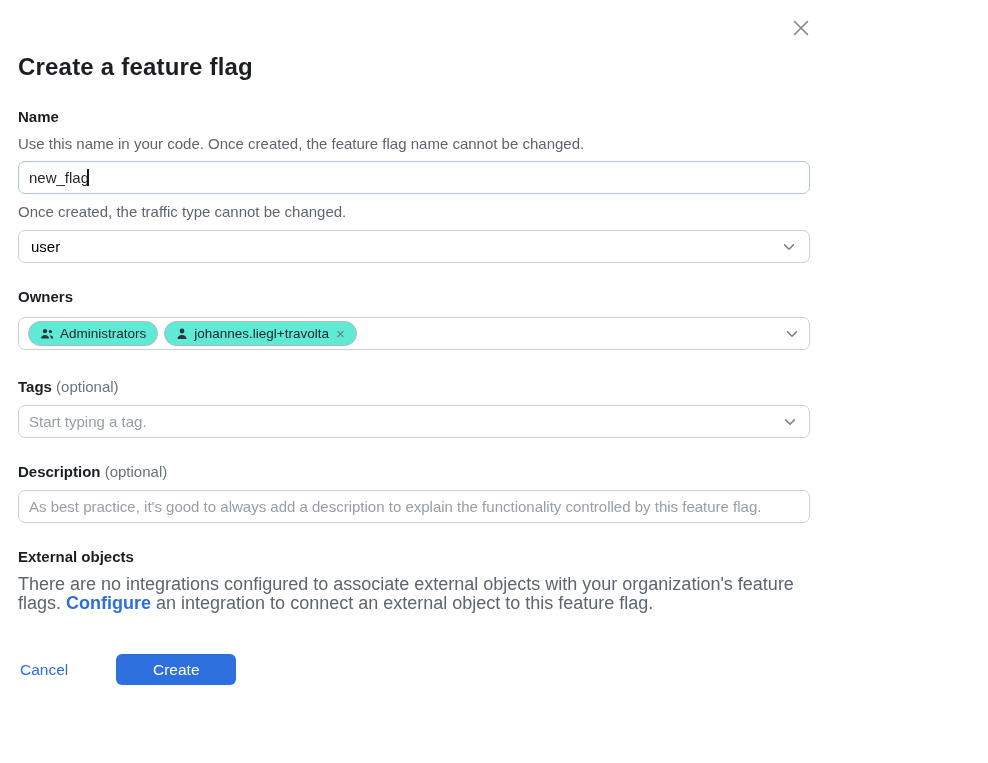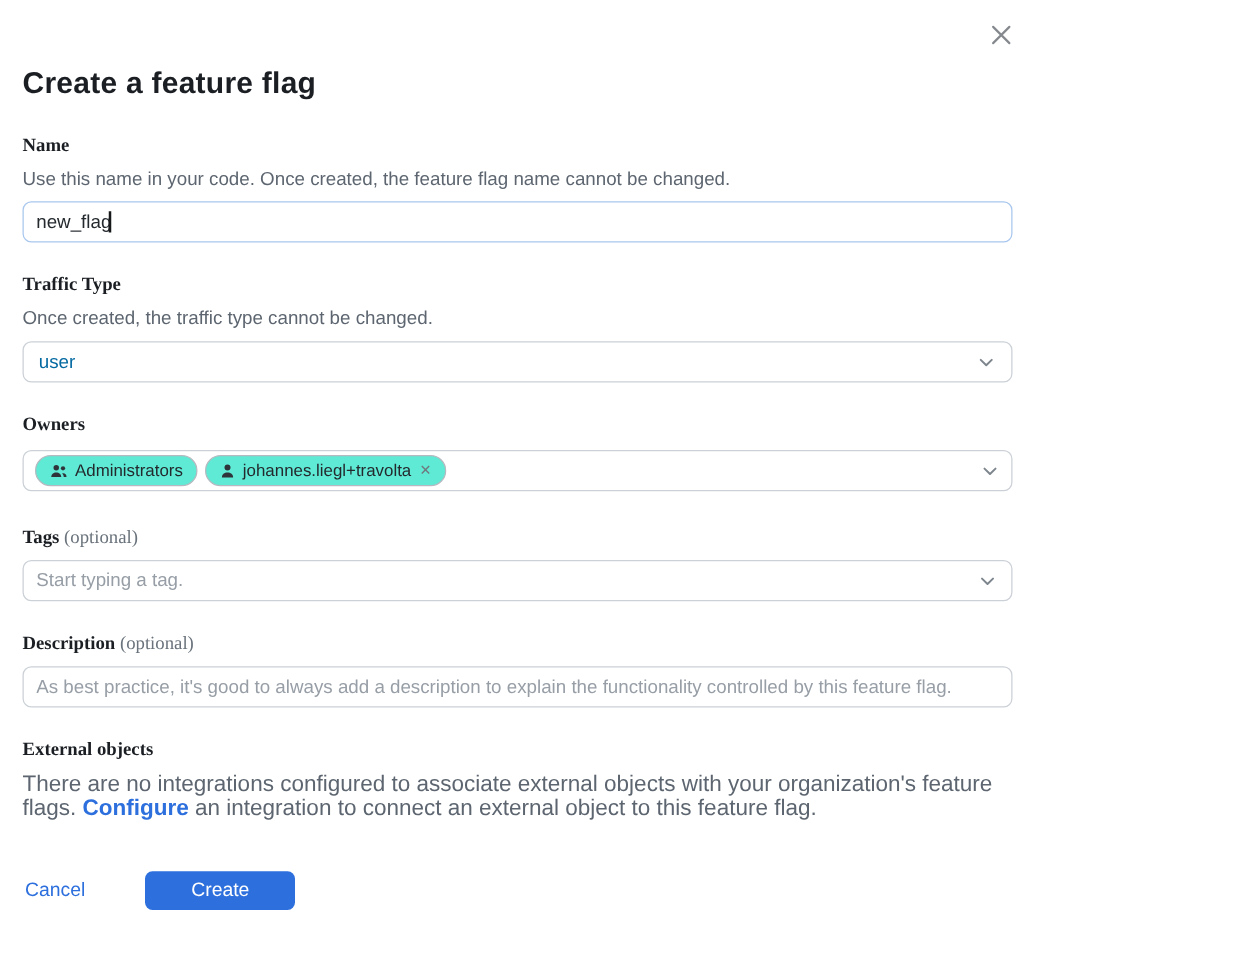--- a/index.html
+++ b/index.html
@@ -14,21 +14,21 @@
   .close-btn {
     position: absolute; top: 13px; right: 12px;
     background: none; border: none; padding: 4px; cursor: pointer; line-height: 0;
   }
 
   .title {
     margin: 0; padding-top: 53px;
     font-size: 24px; font-weight: 700; color: #1b1f24; letter-spacing: .2px;
   }
 
-  .field-label { font-size: 15px; font-weight: 700; color: #1b1f24; line-height: 18px; font-family: Liberation Serif, serif; }
+  .field-label { font-size: 15px; font-weight: 700; color: #1b1f24; line-height: 18px; }
   .optional { font-weight: 400; color: #6a737c; }
   .help { font-size: 15px; color: #5d6670; line-height: 18px; margin-top: 9px; }
 
   .mt-name-label    { margin-top: 27px; }
   .mt-traffic-label { margin-top: 25px; }
   .mt-owners-label  { margin-top: 25px; }
   .mt-tags-label    { margin-top: 28px; }
   .mt-desc-label    { margin-top: 25px; }
   .mt-ext-label     { margin-top: 25px; }
 
@@ -42,21 +42,21 @@
   .focused .text-input { border-color: #a9c7ee; }
   .caret {
     position: absolute; left: 69px; top: 8px; width: 1.5px; height: 17px; background: #16181a;
   }
 
   .select {
     margin-top: 9px; width: 100%; height: 33px;
     border: 1px solid #ccd1d7; border-radius: 7px; background: #fff;
     display: flex; align-items: center; padding: 0 12px; cursor: pointer;
   }
-  .select .value { font-size: 15px; color: #0369a1; }
+  .select .value { font-size: 15px; color: #000000; }
   .select .chev { margin-left: auto; line-height: 0; }
 
   .chips-box { margin-top: 11px; padding: 0 9px; gap: 6px; }
   .chip {
     display: inline-flex; align-items: center; gap: 6px;
     height: 25px; padding: 0 11px;
     border: 1px solid #b4bac0; border-radius: 13px; background: #5eead4;
     font-size: 13.5px; color: #24292e; white-space: nowrap;
   }
   .chip .chip-icn { line-height: 0; }
@@ -99,21 +99,20 @@
   <div>
     <div class="field-label mt-name-label">Name</div>
     <div class="help">Use this name in your code. Once created, the feature flag name cannot be changed.</div>
     <div class="input-wrap focused">
       <input class="text-input" type="text" value="new_flag" style="">
       <span class="caret"></span>
     </div>
   </div>
 
   <div>
-    <div class="field-label mt-traffic-label">Traffic Type</div>
     <div class="help">Once created, the traffic type cannot be changed.</div>
     <div class="select">
       <span class="value">user</span>
       <span class="chev">
         <svg width="16" height="16" viewBox="0 0 16 16" fill="none">
           <path d="M3.6 5.9 L8 10.2 L12.4 5.9" stroke="#7d858d" stroke-width="1.6" stroke-linecap="round" stroke-linejoin="round"></path>
         </svg>
       </span>
     </div>
   </div>

